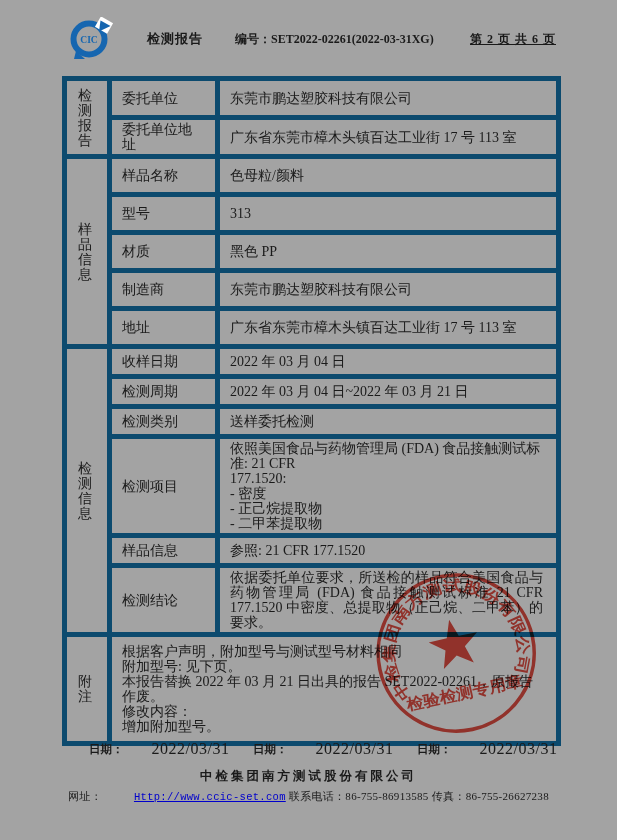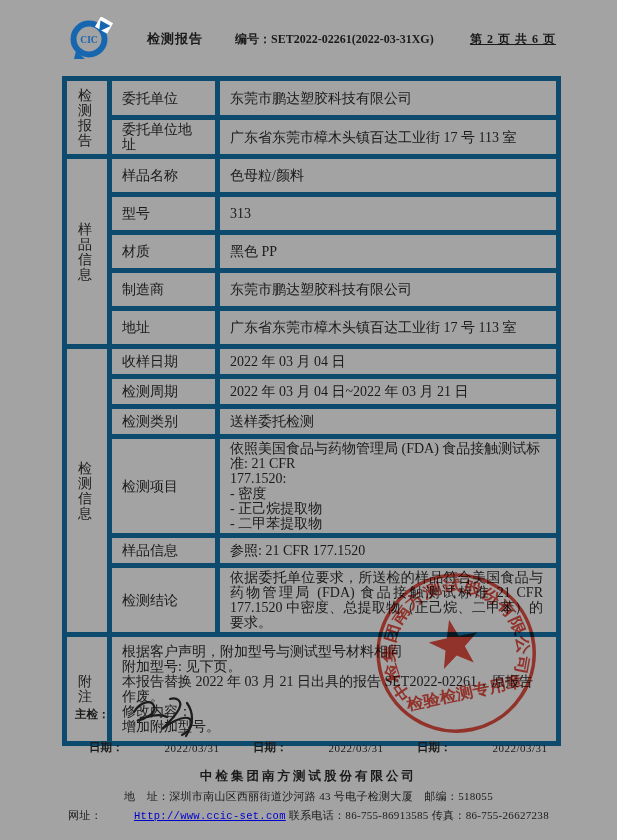--- a/index.html
+++ b/index.html
@@ -30,21 +30,21 @@
   td.concl{line-height:17.5px;text-align:justify;}
   td.notes{line-height:22px;white-space:pre-line;padding-left:10px;}
   
   .signs{position:absolute;left:62px;top:660px;width:494px;height:105px;font-size:11.5px;}
   .sig-row{position:absolute;left:0;top:30px;width:100%;display:flex;}
   .date-row{position:absolute;left:0;top:80px;width:100%;display:flex;}
   .sig-col{width:164px;display:flex;align-items:center;}
   .sig-col .lbl{font-weight:bold;margin-left:13px;white-space:nowrap;}
   .sig-col .scribble{margin-left:14px;}
   .date-row .lbl{font-weight:bold;margin-left:27px;white-space:nowrap;}
-  .date-row .dval{margin-left:41px;font-size:11px;letter-spacing:.5px;text-align:right;}
+  .date-row .dval{margin-left:28px;font-size:16px;letter-spacing:.5px;text-align:right;}
   
   .stamp{position:absolute;left:366px;top:566px;width:182px;height:182px;
          transform:rotate(-12deg);opacity:.88;mix-blend-mode:multiply;pointer-events:none;}
   
   .foot{position:absolute;left:0;top:768px;width:617px;text-align:center;}
   .foot .co{font-size:12.5px;font-weight:bold;letter-spacing:3px;}
   .foot .ln{font-size:11px;margin-top:4px;letter-spacing:.3px;}
   .foot a.url{color:#0000cc;text-decoration:underline;font-family:"Liberation Mono","DejaVu Sans Mono",monospace;font-size:10.5px;padding-left:32px;}
 </style>
 </head>
@@ -141,30 +141,20 @@
 附加型号: 见下页。
 本报告替换 2022 年 03 月 21 日出具的报告 SET2022-02261，原报告作废。
 修改内容：
 增加附加型号。</td>
       </tr>
     </tbody>
   </table>
 
   <div class="signs">
     <div class="sig-row">
-      <div class="sig-col">
-        <span class="lbl">主检：</span>
-        <svg class="scribble" width="82" height="48" viewBox="0 0 82 48" aria-label="赵亮">
-          <g fill="none" stroke="#1c1c1c" stroke-width="2.2" stroke-linecap="round">
-            <path d="M10,22 C16,12 27,9 30,16 C33,23 21,29 13,31 C22,26 36,23 43,27"></path>
-            <path d="M46,9 C53,7 59,11 55,19 C51,27 44,33 38,39 C49,31 60,25 66,29 C70,33 66,41 58,45"></path>
-            <path d="M63,13 C70,23 69,35 62,46"></path>
-          </g>
-        </svg>
-      </div>
     </div>
     <div class="date-row">
       <div class="sig-col">
         <span class="lbl">日期：</span>
         <span class="dval">2022/03/31</span>
       </div>
       <div class="sig-col">
         <span class="lbl">日期：</span>
         <span class="dval">2022/03/31</span>
       </div>
@@ -182,21 +172,20 @@
     </defs>
     <text font-size="15" font-weight="bold" fill="#df3427" font-family="'Liberation Serif','DejaVu Serif',serif">
       <textPath href="#ringpath" startOffset="50%" text-anchor="middle" lengthAdjust="spacingAndGlyphs" textLength="262">中检集团南方测试股份有限公司</textPath>
     </text>
     <polygon fill="#df3427" points="91,53 97.1,70.6 115.7,71.0 100.9,82.2 106.3,100.0 91,89.4 75.7,100.0 81.1,82.2 66.3,71.0 84.9,70.6"></polygon>
     <text x="91" y="133" text-anchor="middle" font-size="15.5" font-weight="bold" fill="#df3427" textLength="118" lengthAdjust="spacingAndGlyphs" font-family="'Liberation Serif','DejaVu Serif',serif">检验检测专用章</text>
   </svg>
 
   <div class="foot">
     <div class="co">中检集团南方测试股份有限公司</div>
-    <div class="ln">地　址：深圳市南山区西丽街道沙河路 43 号电子检测大厦　邮编：518055</div>
     <div class="ln">
       <span>网址：</span><a class="url" href="#">Http://www.ccic-set.com</a>
       <span>联系电话：</span><span>86-755-86913585</span>
       <span>传真：</span><span>86-755-26627238</span>
     </div>
   </div>
 
 </div>
 
 </body></html>

